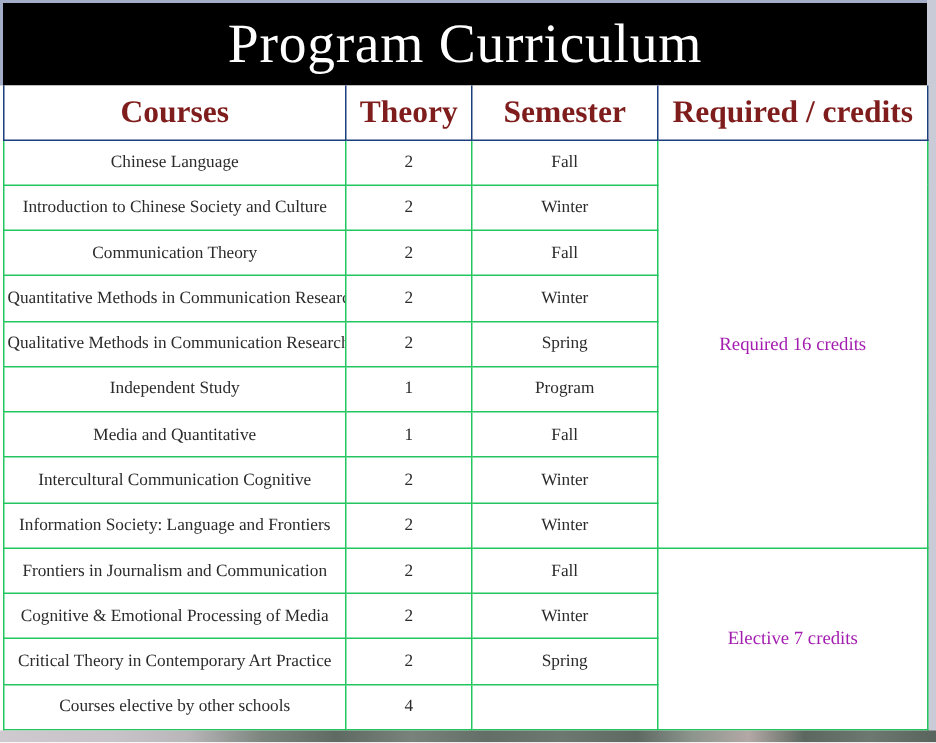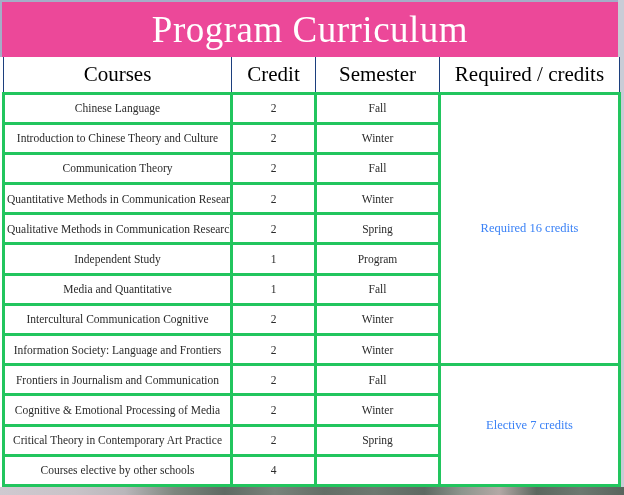--- a/index.html
+++ b/index.html
@@ -24,57 +24,57 @@
   .edge-right {
     position: absolute; left: 618px; top: 0; width: 6px; height: 488px;
     background: #c9ccd6;
   }
   .table-wrap {
     position: absolute; left: 2px; top: 2px; width: 616px; height: 486px;
     background: #ffffff;
   }
   .title-band {
     width: 616px; height: 55px;
-    background: #ec4899;
+    background: #000000;
     color: #ffffff;
     display: flex; align-items: center; justify-content: center;
     font-size: 37px;
     letter-spacing: 0.5px;
   }
   table.curriculum {
     border-collapse: collapse;
     table-layout: fixed;
     width: 616px;
     height: 430px;
   }
   thead tr { height: 36px; }
   thead th {
     border: 1px solid #1c3f7d;
     border-top: none;
-    color: #000000;
+    color: #7f1d1d;
     font-size: 21px;
-    font-weight: normal;
+    font-weight: bold;
     text-align: center;
     background: #ffffff;
   }
   tbody tr { height: 30px; }
   tbody td {
-    border: 3px solid #22c55e;
+    border: 1px solid #22c55e;
     font-size: 11.5px;
     color: #2b2b2b;
     text-align: center;
     vertical-align: middle;
     background: #ffffff;
     white-space: nowrap;
     overflow: hidden;
     padding: 4px 2px;
   }
   tbody td.group-cell {
     font-size: 12.5px;
-    color: #3b82f6;
+    color: #a21caf;
   }
   .photo-strip {
     position: absolute; left: 0; top: 487px; width: 624px; height: 8px;
     background: linear-gradient(90deg,
       #cfc9d0 0%, #c8c3c8 12%, #b9b6ba 20%, #7d867e 28%, #5f6a63 36%,
       #79837b 44%, #636e66 52%, #6d7870 60%, #5e6962 68%, #8d958d 74%,
       #b3a8a5 80%, #5c675f 86%, #6d7870 93%, #59645d 100%);
   }
 </style>
 </head>
@@ -92,34 +92,34 @@
     <table class="curriculum">
       <colgroup>
         <col style="width:228px">
         <col style="width:84px">
         <col style="width:124px">
         <col style="width:180px">
       </colgroup>
       <thead>
         <tr>
           <th>Courses</th>
-          <th>Credit</th>
+          <th>Theory</th>
           <th>Semester</th>
           <th>Required / credits</th>
         </tr>
       </thead>
       <tbody id="curriculum-body">
           <tr>
             <td>Chinese Language</td>
             <td>2</td>
             <td>Fall</td>
             <td class="group-cell" rowspan="9">Required 16 credits</td>
           </tr>
           <tr>
-            <td>Introduction to Chinese Theory and Culture</td>
+            <td>Introduction to Chinese Society and Culture</td>
             <td>2</td>
             <td>Winter</td>
           </tr>
           <tr>
             <td>Communication Theory</td>
             <td>2</td>
             <td>Fall</td>
           </tr>
           <tr>
             <td>Quantitative Methods in Communication Research</td>

